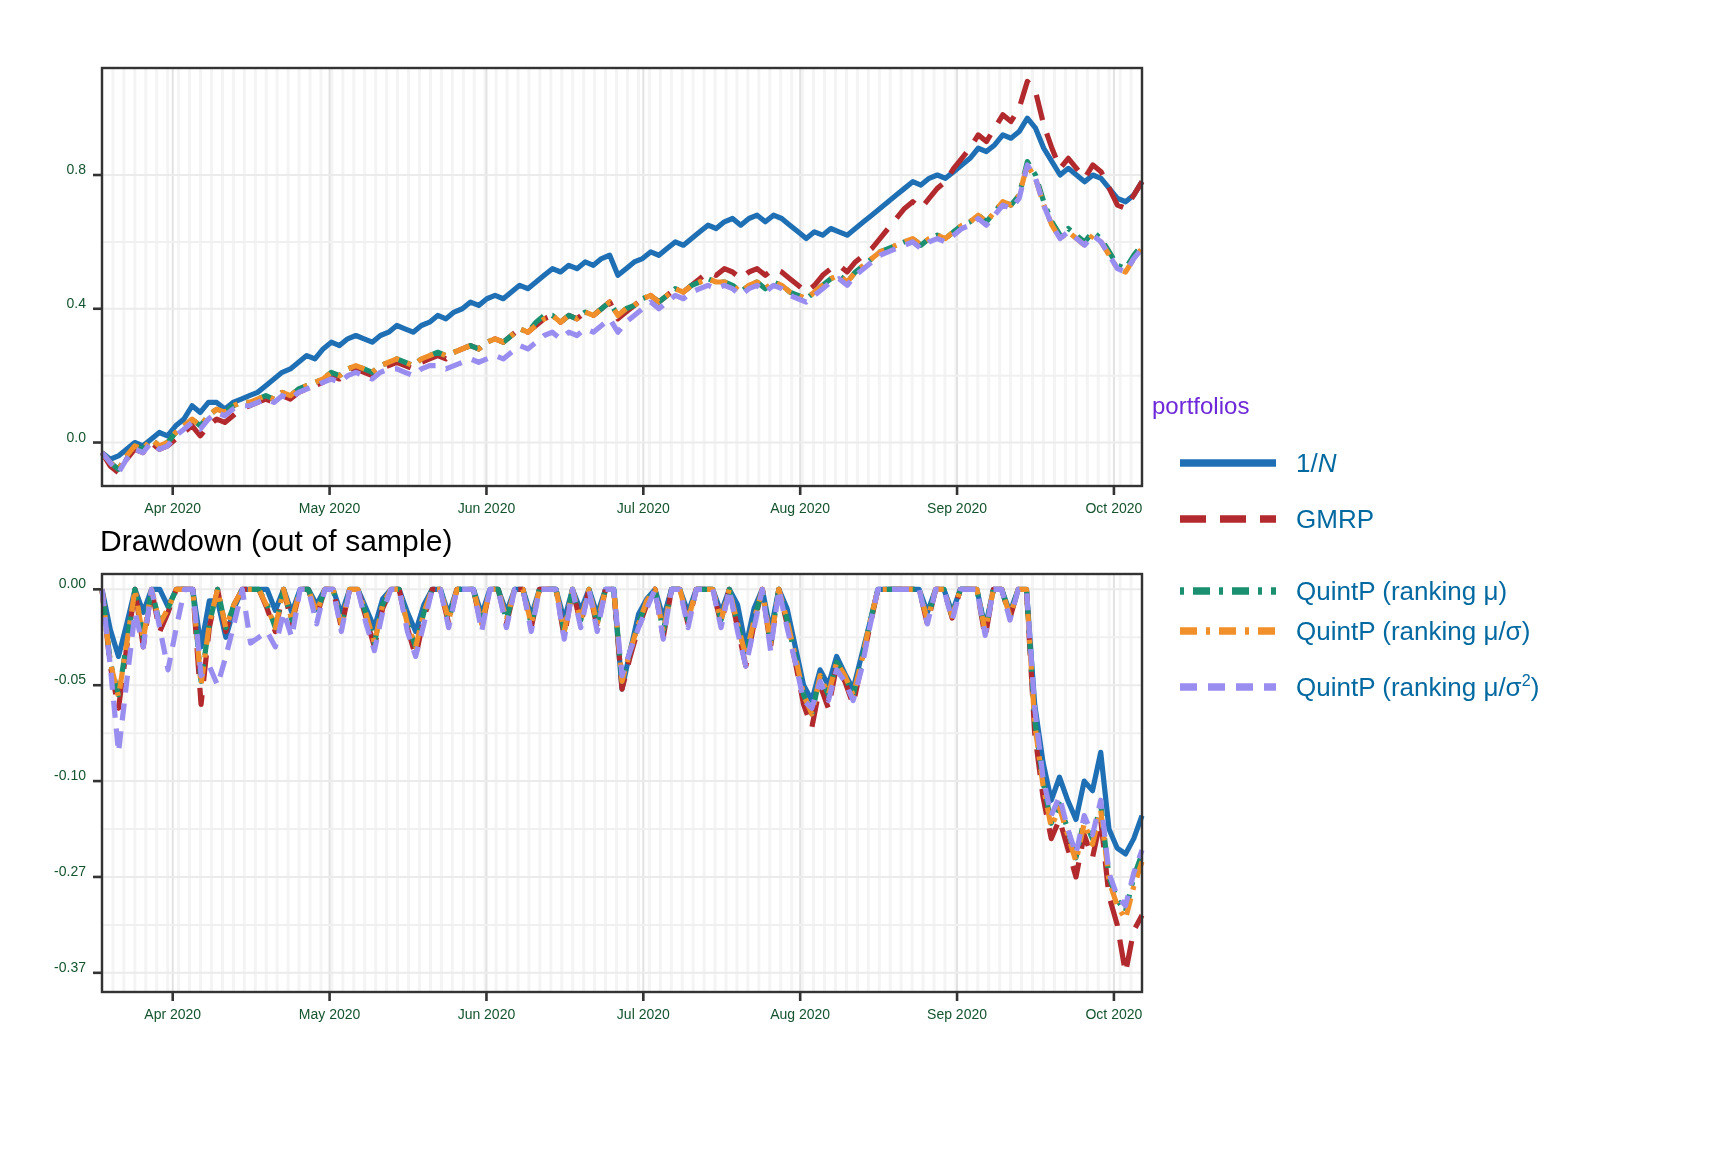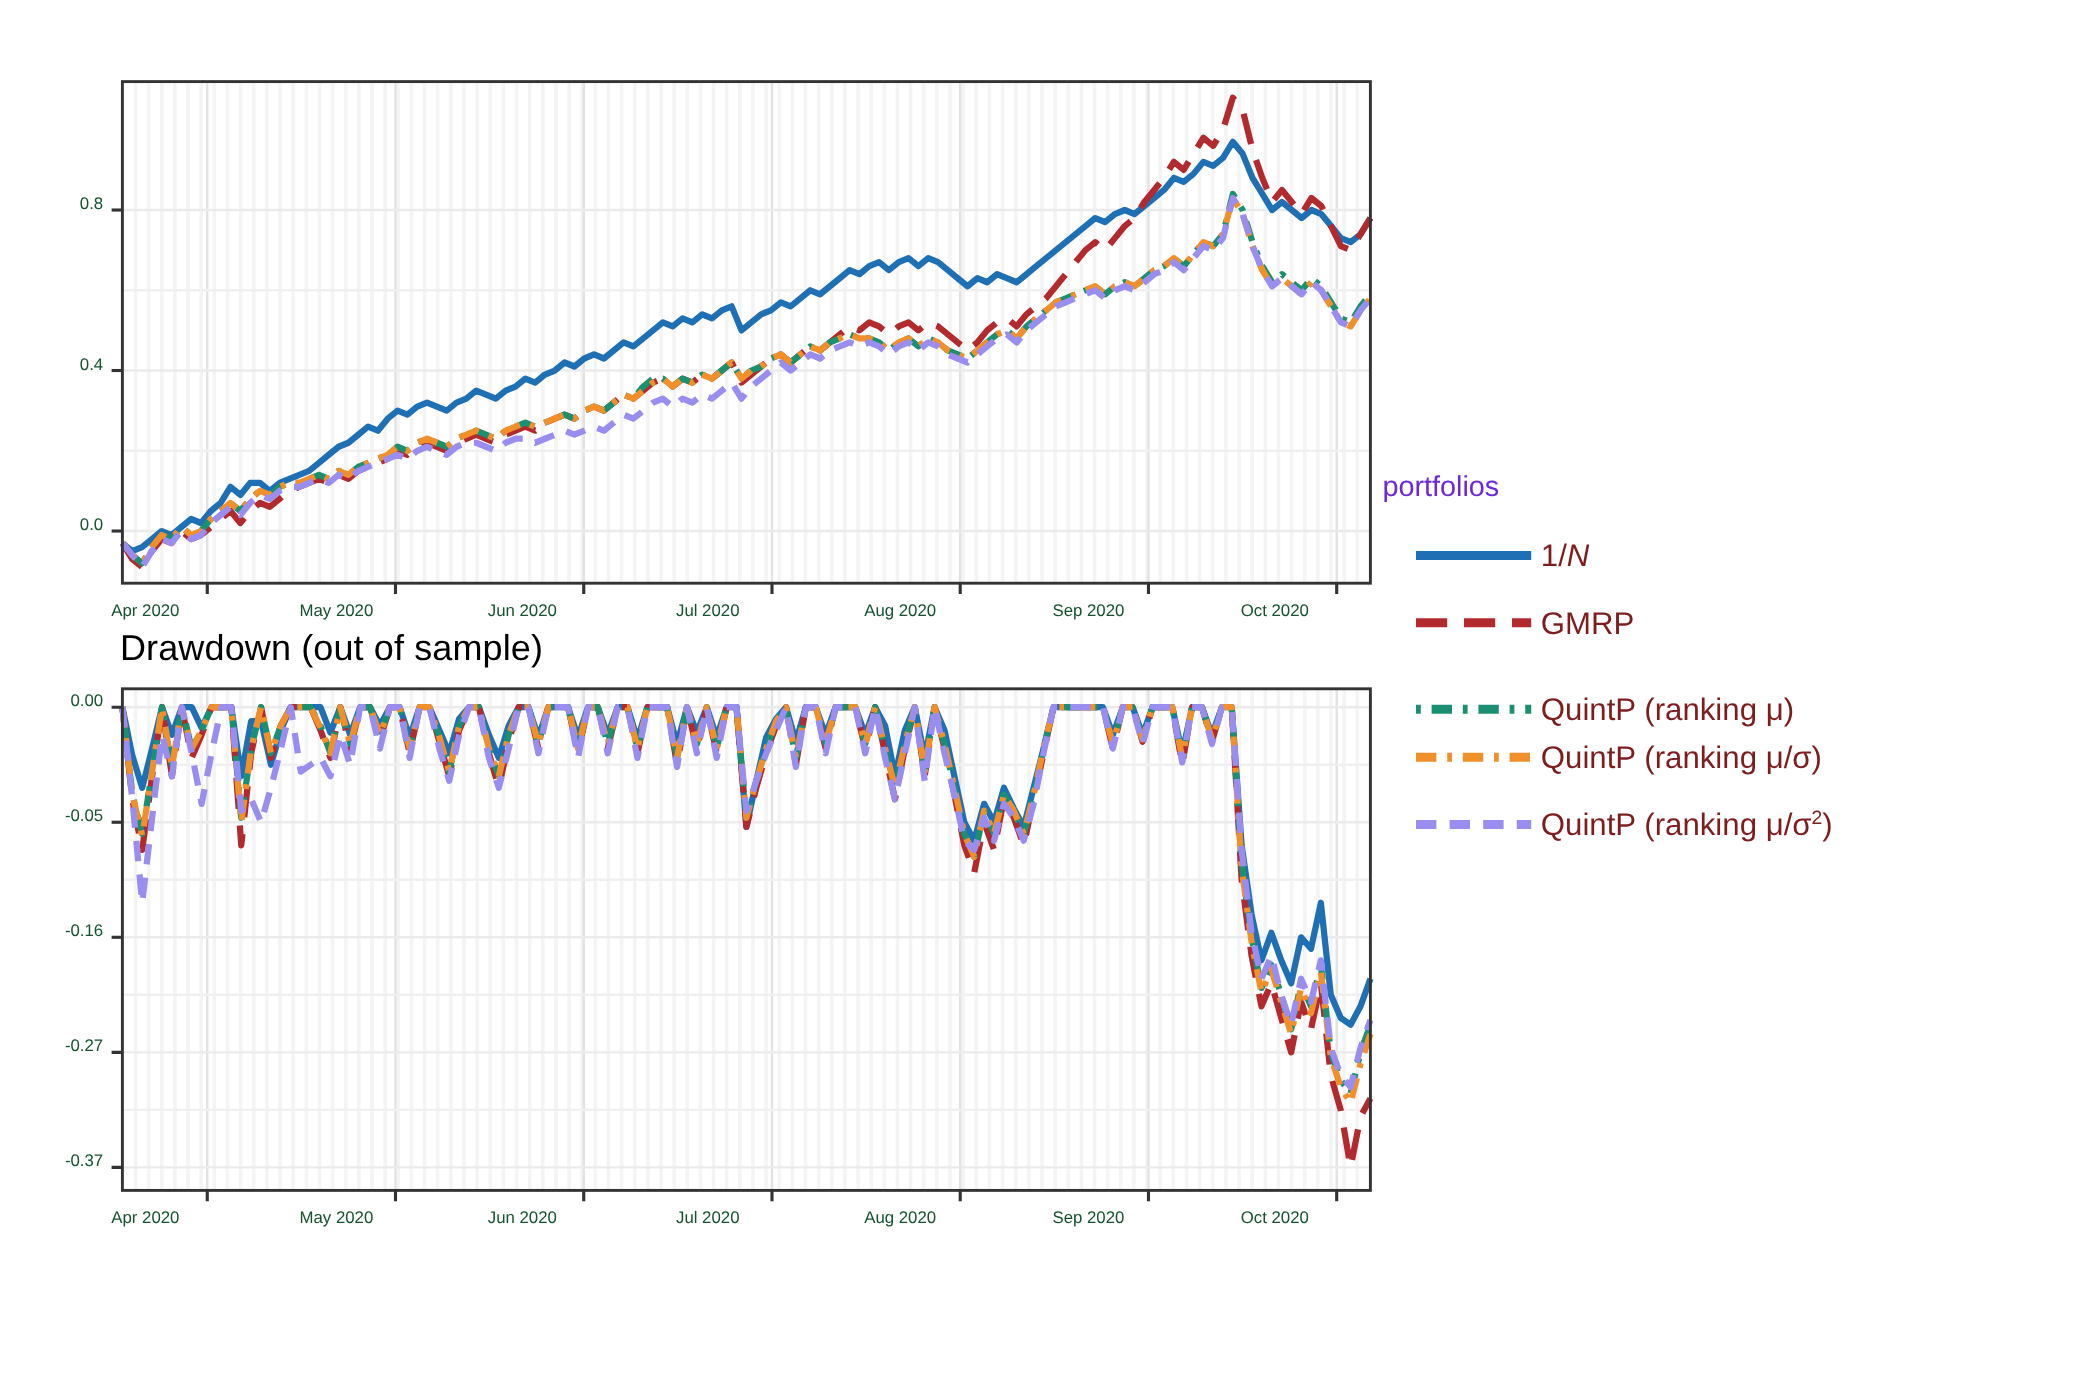--- a/index.html
+++ b/index.html
@@ -22,21 +22,21 @@
   #title-pnl{left:100px;top:18px;}
   #title-dd{left:100px;top:524px;}
 
   .axis-label{
     position:absolute;
     font-size:14px;
     color:#14532d;
     white-space:nowrap;
     text-align:right;
   }
-  .xlab{ text-align:left; }
+  .xlab{ text-align:center; }
 
   .legend-title{
     position:absolute;
     left:1152px;top:392px;
     font-size:24px;
     color:#6d28d9;
     white-space:nowrap;
   }
   .legend-row{
     position:absolute;
@@ -44,23 +44,23 @@
     height:46px;
     display:flex;
     align-items:center;
     gap:0px;
   }
   .legend-key{
     width:104px;height:46px;flex:0 0 104px;
   }
   .legend-label{
     font-size:26px;
-    color:#7f1d1d;
+    color:#0369a1;
     white-space:nowrap;
-    margin-left:4px;
+    margin-left:16px;
   }
   .legend-label i{font-style:italic;}
   .legend-label sup{font-size:0.62em;vertical-align:super;}
   svg{display:block;}
 </style>
 </head>
 <body>
 
 <div id="root">
 
@@ -378,21 +378,21 @@
     <div class="axis-label" style="width: 80px; left: 6px; top: 161.008px;">0.8</div>
     <div class="axis-label xlab" style="width: 160px; left: 92.72px; top: 500px;">Apr 2020</div>
     <div class="axis-label xlab" style="width: 160px; left: 249.587px; top: 500px;">May 2020</div>
     <div class="axis-label xlab" style="width: 160px; left: 406.453px; top: 500px;">Jun 2020</div>
     <div class="axis-label xlab" style="width: 160px; left: 563.32px; top: 500px;">Jul 2020</div>
     <div class="axis-label xlab" style="width: 160px; left: 720.187px; top: 500px;">Aug 2020</div>
     <div class="axis-label xlab" style="width: 160px; left: 877.053px; top: 500px;">Sep 2020</div>
     <div class="axis-label xlab" style="width: 160px; left: 1033.92px; top: 500px;">Oct 2020</div>
     <div class="axis-label" style="width: 80px; left: 6px; top: 575.339px;">0.00</div>
     <div class="axis-label" style="width: 80px; left: 6px; top: 671.211px;">-0.05</div>
-    <div class="axis-label" style="width: 80px; left: 6px; top: 767.083px;">-0.16</div>
+    <div class="axis-label" style="width: 80px; left: 6px; top: 767.083px;">-0.10</div>
     <div class="axis-label" style="width: 80px; left: 6px; top: 862.954px;">-0.27</div>
     <div class="axis-label" style="width: 80px; left: 6px; top: 958.826px;">-0.37</div>
     <div class="axis-label xlab" style="width: 160px; left: 92.72px; top: 1006px;">Apr 2020</div>
     <div class="axis-label xlab" style="width: 160px; left: 249.587px; top: 1006px;">May 2020</div>
     <div class="axis-label xlab" style="width: 160px; left: 406.453px; top: 1006px;">Jun 2020</div>
     <div class="axis-label xlab" style="width: 160px; left: 563.32px; top: 1006px;">Jul 2020</div>
     <div class="axis-label xlab" style="width: 160px; left: 720.187px; top: 1006px;">Aug 2020</div>
     <div class="axis-label xlab" style="width: 160px; left: 877.053px; top: 1006px;">Sep 2020</div>
     <div class="axis-label xlab" style="width: 160px; left: 1033.92px; top: 1006px;">Oct 2020</div>
   </div>

